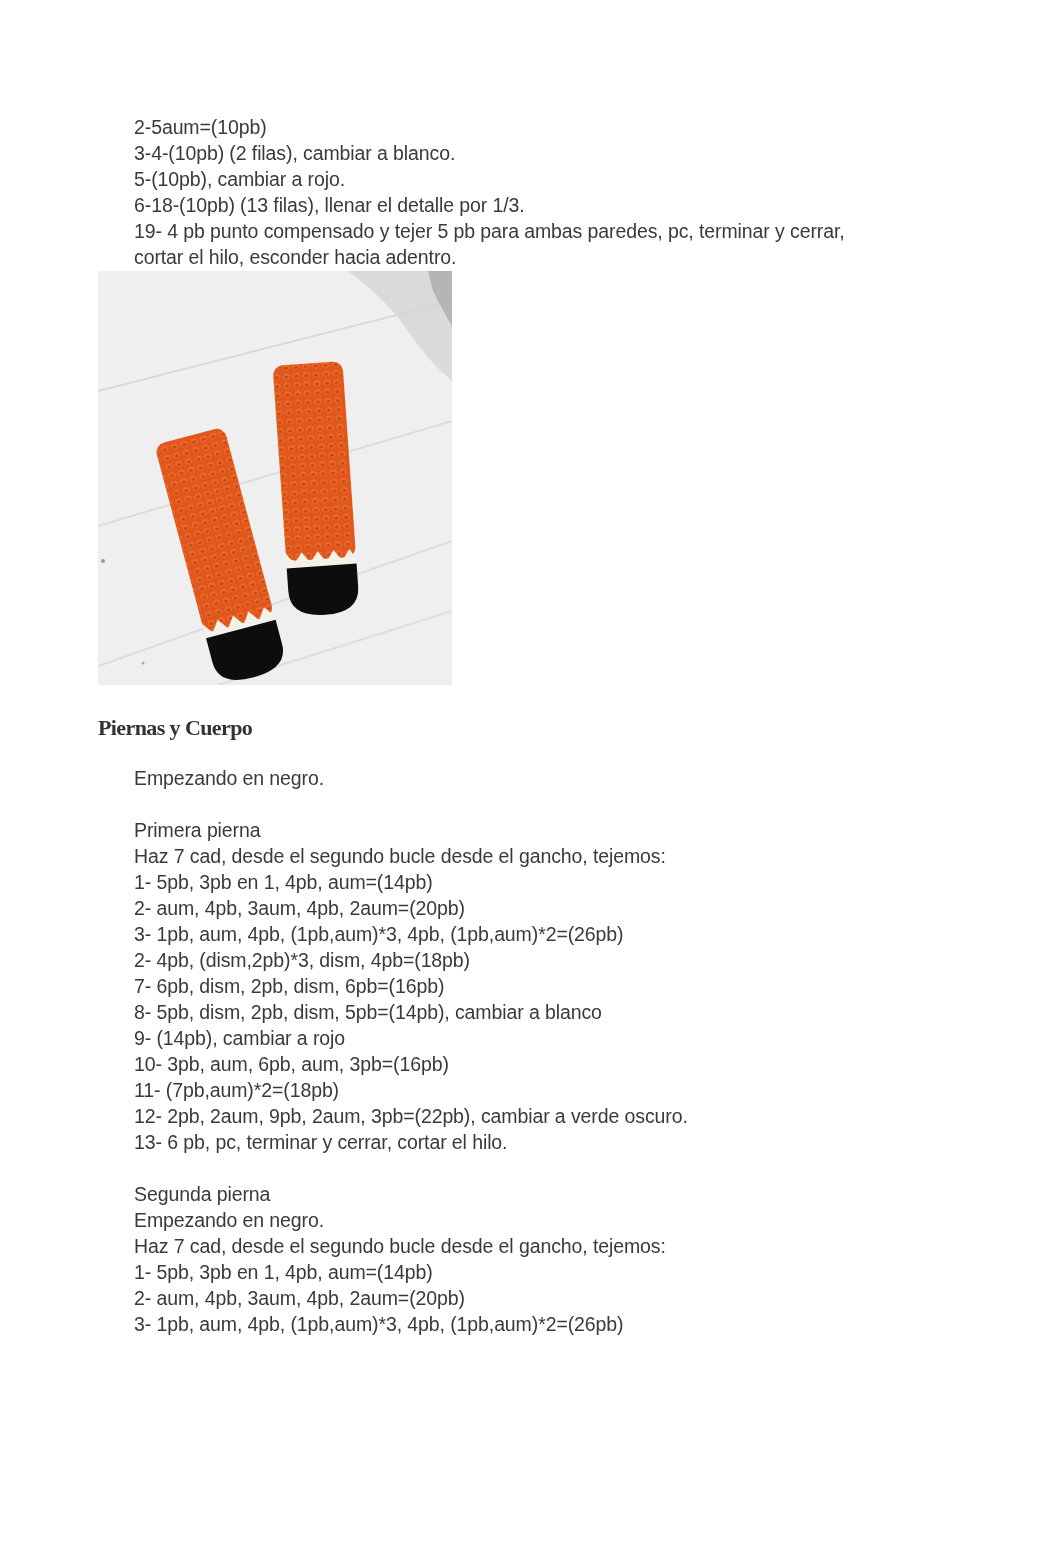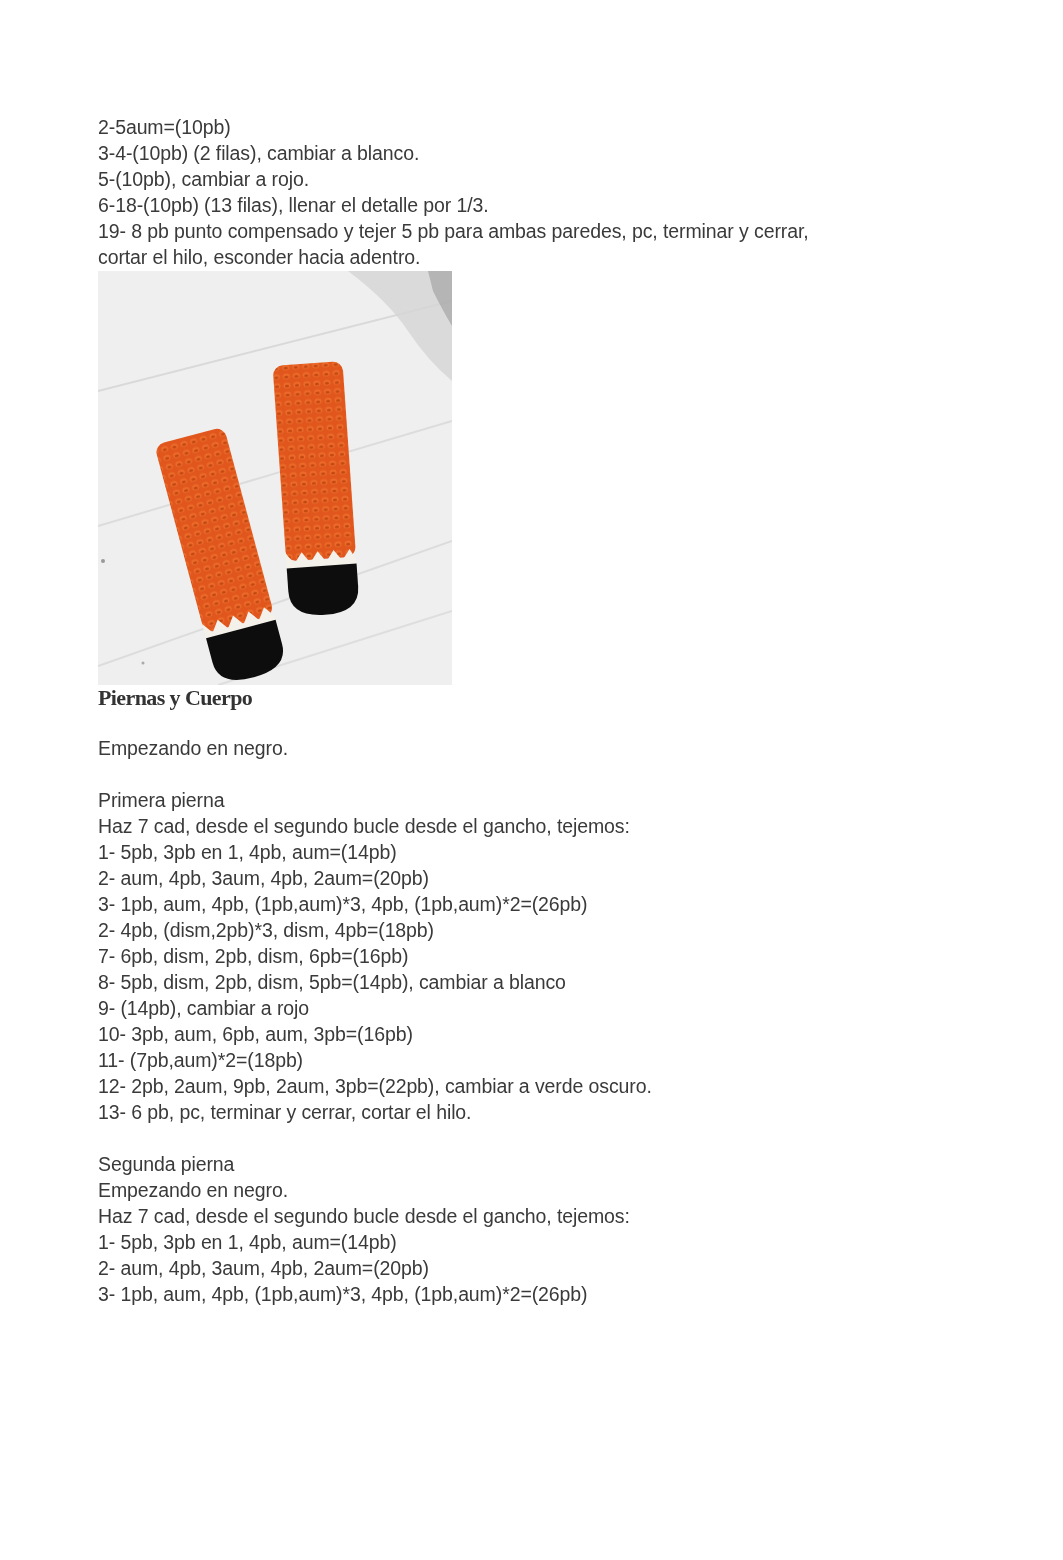--- a/index.html
+++ b/index.html
@@ -19,51 +19,53 @@
       position: absolute;
       left: 98px;
       top: 114px;
       width: 880px;
     }
     .line {
       font-size: 19.5px;
       line-height: 26px;
       white-space: nowrap;
       letter-spacing: -0.1px;
+      margin-left: 36px;
     }
     .photo {
       width: 354px;
       height: 414px;
       margin-top: 1px;
       position: relative;
       overflow: hidden;
       background: linear-gradient(160deg, #ececec 0%, #f6f6f6 40%, #eeeeee 70%, #f2f2f2 100%);
     }
     .heading {
       font-family: "Liberation Serif", serif;
       font-weight: bold;
       font-size: 22px;
       line-height: 26px;
       color: #333333;
+      margin-top: 30px;
       letter-spacing: -0.6px;
     }
     .gap { height: 26px; }
     .gap-sm { height: 24px; }
   </style>
 </head>
 <body>
 
 <div class="page">
 
   <div>
     <div class="line">2-5aum=(10pb)</div>
     <div class="line">3-4-(10pb) (2 filas), cambiar a blanco.</div>
     <div class="line">5-(10pb), cambiar a rojo.</div>
     <div class="line">6-18-(10pb) (13 filas), llenar el detalle por 1/3.</div>
-    <div class="line">19- 8 pb punto compensado y tejer 5 pb para ambas paredes, pc, terminar y cerrar,</div>
+    <div class="line">19- 4 pb punto compensado y tejer 5 pb para ambas paredes, pc, terminar y cerrar,</div>
     <div class="line">cortar el hilo, esconder hacia adentro.</div>
   </div>
 
   <div class="photo">
     <svg width="354" height="414" viewBox="0 0 354 414" xmlns="http://www.w3.org/2000/svg">
       <defs>
         <pattern id="knit" width="10" height="9" patternUnits="userSpaceOnUse">
           <rect width="10" height="9" fill="#e0561c"></rect>
           <ellipse cx="5" cy="4.5" rx="3.6" ry="3" fill="#ec6a2a"></ellipse>
           <ellipse cx="5" cy="5.2" rx="2" ry="1.4" fill="#c44812"></ellipse>

